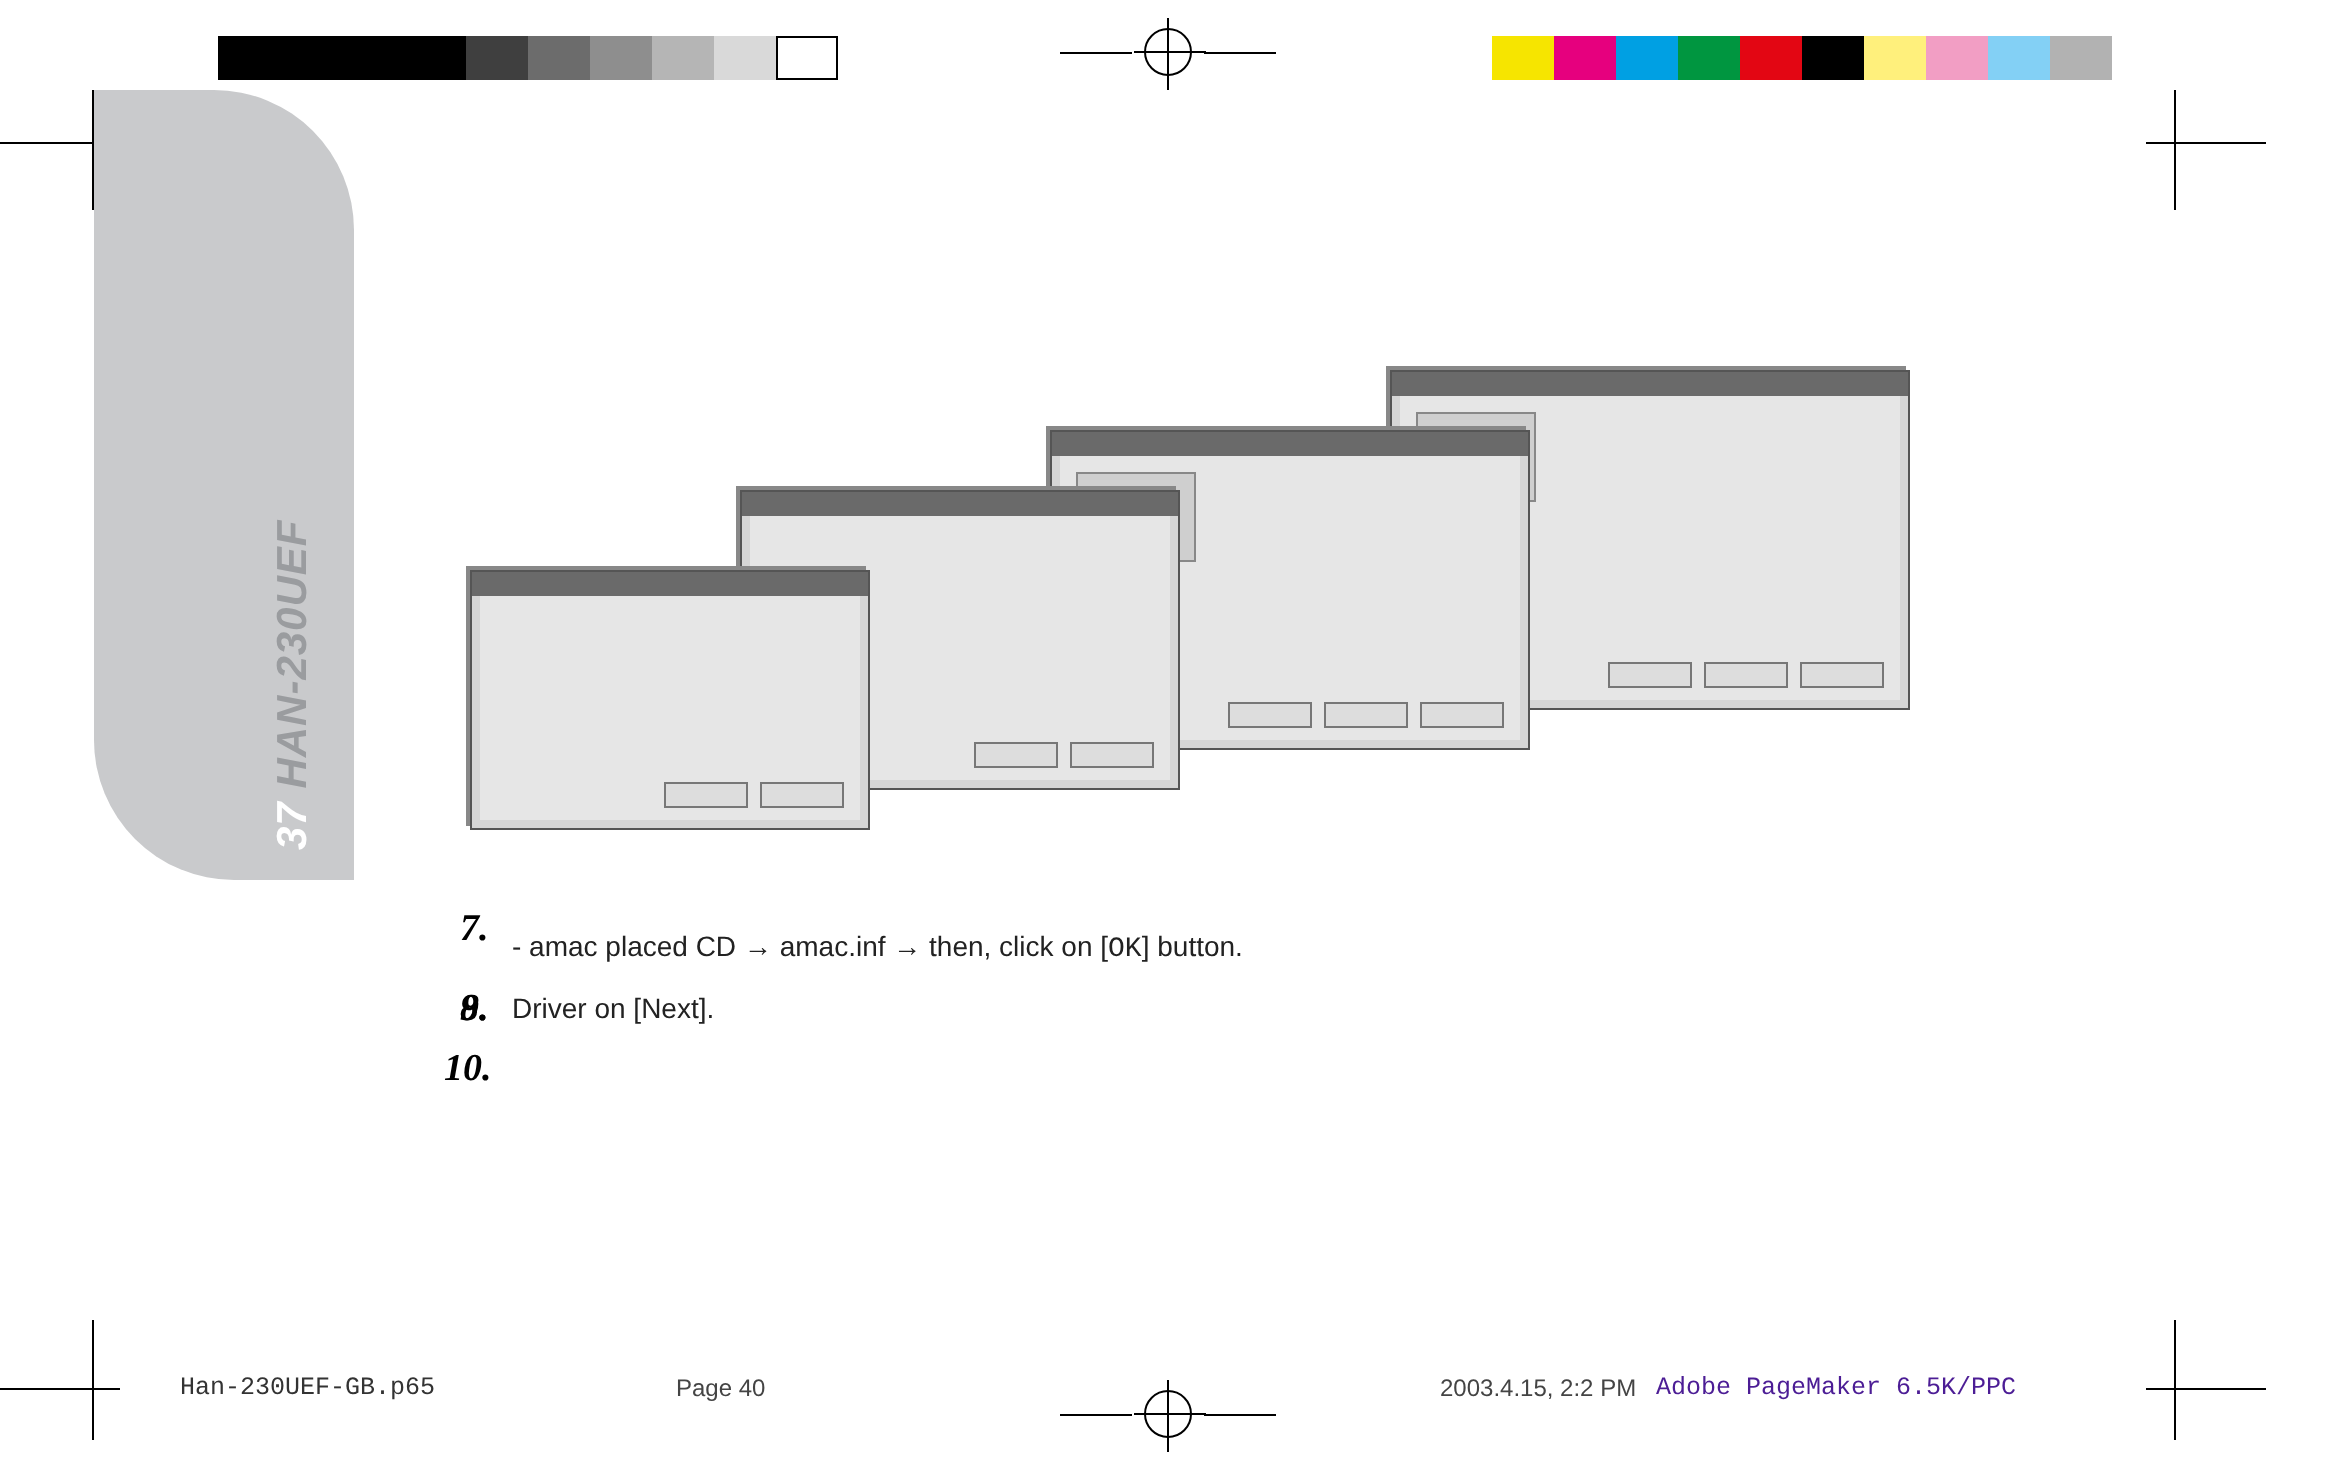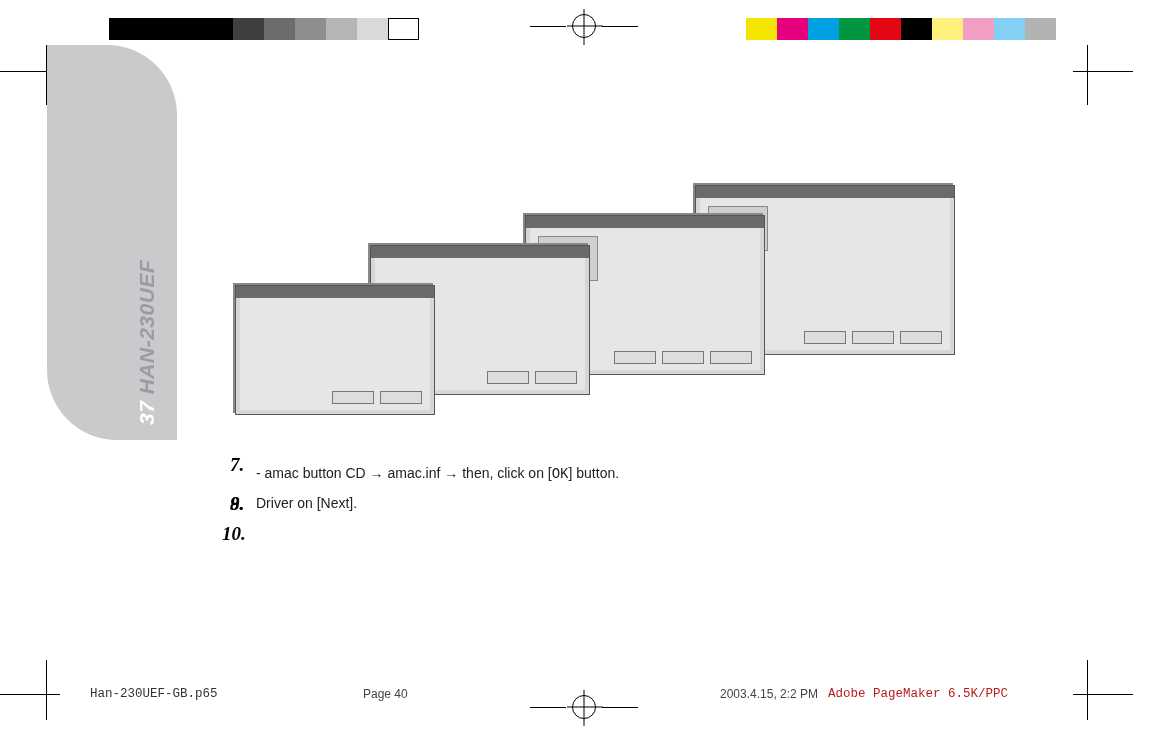--- a/index.html
+++ b/index.html
@@ -116,23 +116,23 @@
   .sub { margin:4px 0 12px 26px; font-size:14px; }
   .arrow { font-family: Arial; }
   .keycap{ font-family: "Courier New", monospace; }
 
   
   .footer {
     position:absolute; bottom:30px; left:0; right:0; height:20px;
     font-size:12px; color:#444;
   }
   .foot-file { position:absolute; left:90px; font-family:"Courier New",monospace; color:#333; font-size:12.5px;}
-  .foot-page { position:absolute; left:363px; }
+  .foot-page { position:absolute; left:338px; }
   .foot-date { position:absolute; left:720px; }
-  .foot-app  { position:absolute; left:828px; font-family:"Courier New",monospace; color:#b91c1c; font-size:12.5px;}
+  .foot-app  { position:absolute; left:828px; font-family:"Courier New",monospace; color:#4c1d95; font-size:12.5px;}
 </style>
 </head>
 <body>
 
 <div class="reg-tl"></div>
 <div class="reg-tr"></div>
 <div class="reg-bl"></div>
 <div class="reg-br"></div>
 
 <div class="colorbar cb-left" id="cb-left">
@@ -219,21 +219,21 @@
         </div>
       </div>
   </div>
 </div>
 
 <div class="instructions">
   <div class="step">
     <span class="num">7.</span>
   </div>
   <div class="sub">
-    <span>- amac button CD </span>
+    <span>- amac placed CD </span>
     <span class="arrow">→</span>
     <span> amac.inf </span>
     <span class="arrow">→</span>
     <span> then, click on [</span><span class="keycap">OK</span><span>] button.</span>
   </div>
   <div class="step">
     <span class="num">8.</span>
   </div>
   <div class="step">
     <span class="num">9.</span>

